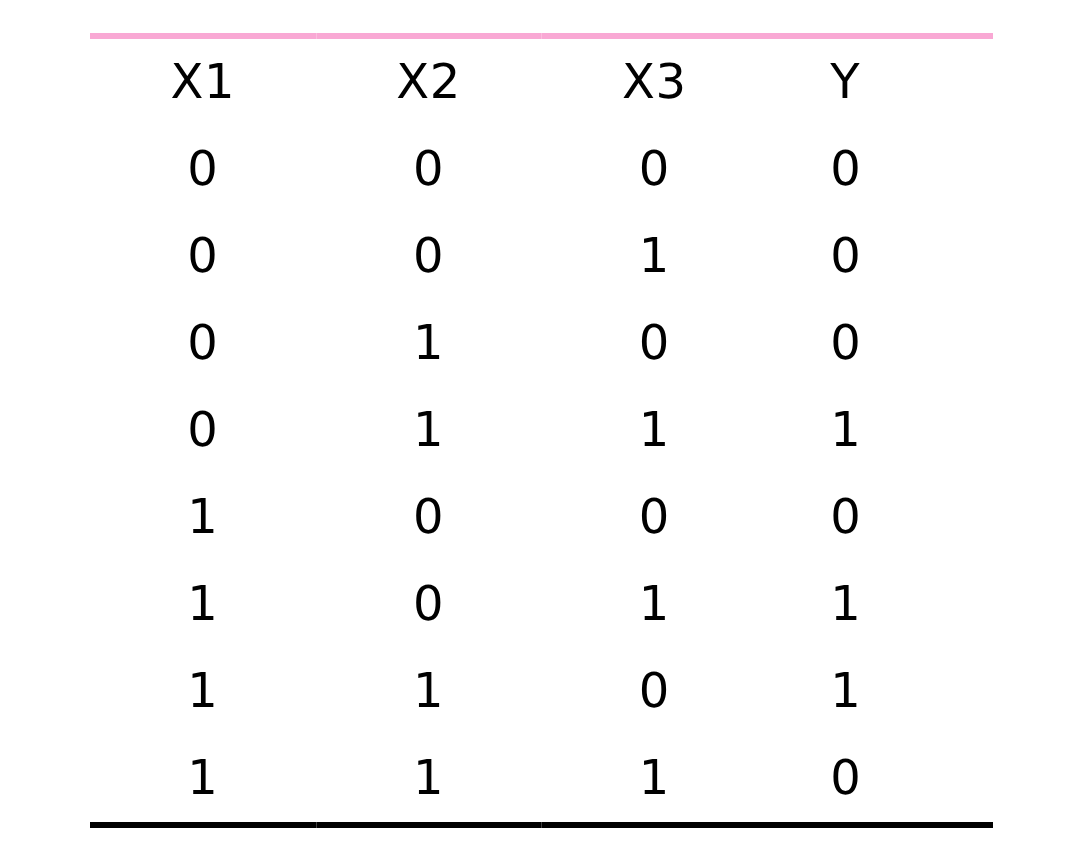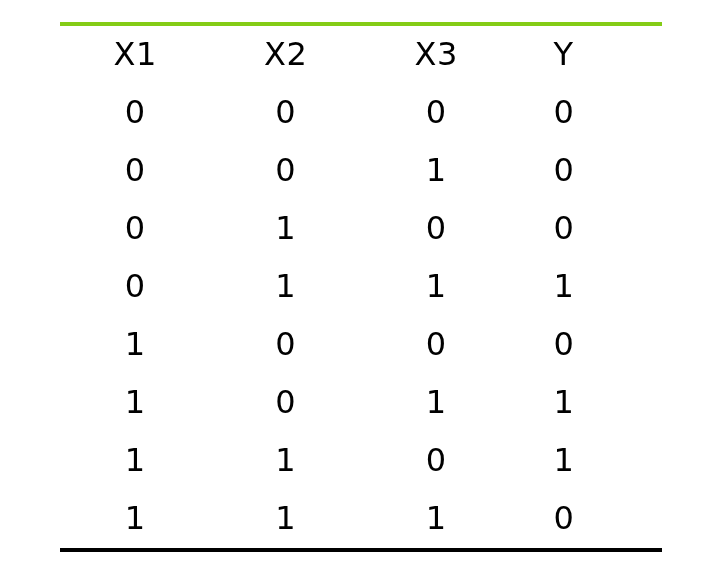--- a/index.html
+++ b/index.html
@@ -17,21 +17,21 @@
     height: 578px;
     padding: 22px 60px 30px 60px;
     position: relative;
   }
   table.truth {
     width: 100%;
     border-collapse: collapse;
     table-layout: fixed;
   }
   table.truth thead tr {
-    border-top: 4px solid #84cc16;
+    border-top: 4px solid #f9a8d4;
   }
   table.truth tbody tr.last {
     border-bottom: 4px solid #000000;
   }
   table.truth th,
   table.truth td {
     font-weight: 400;
     font-size: 32px;
     line-height: 1.0;
     padding: 12px 0 14px 0;

